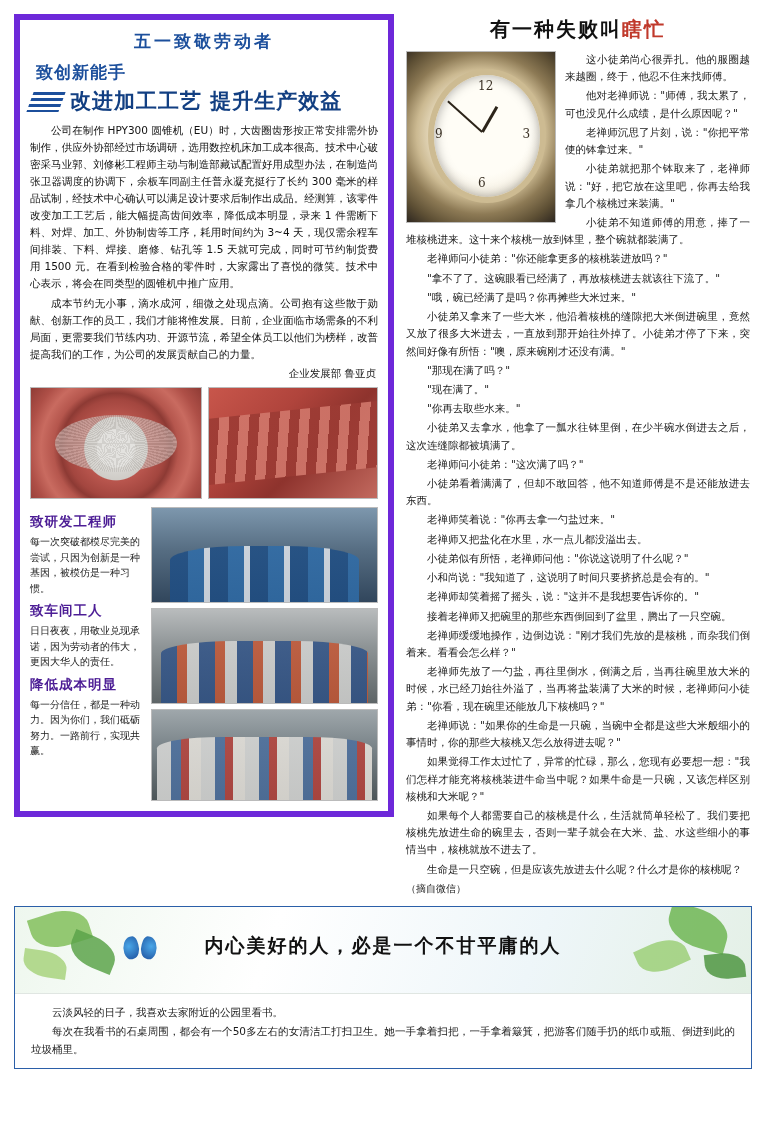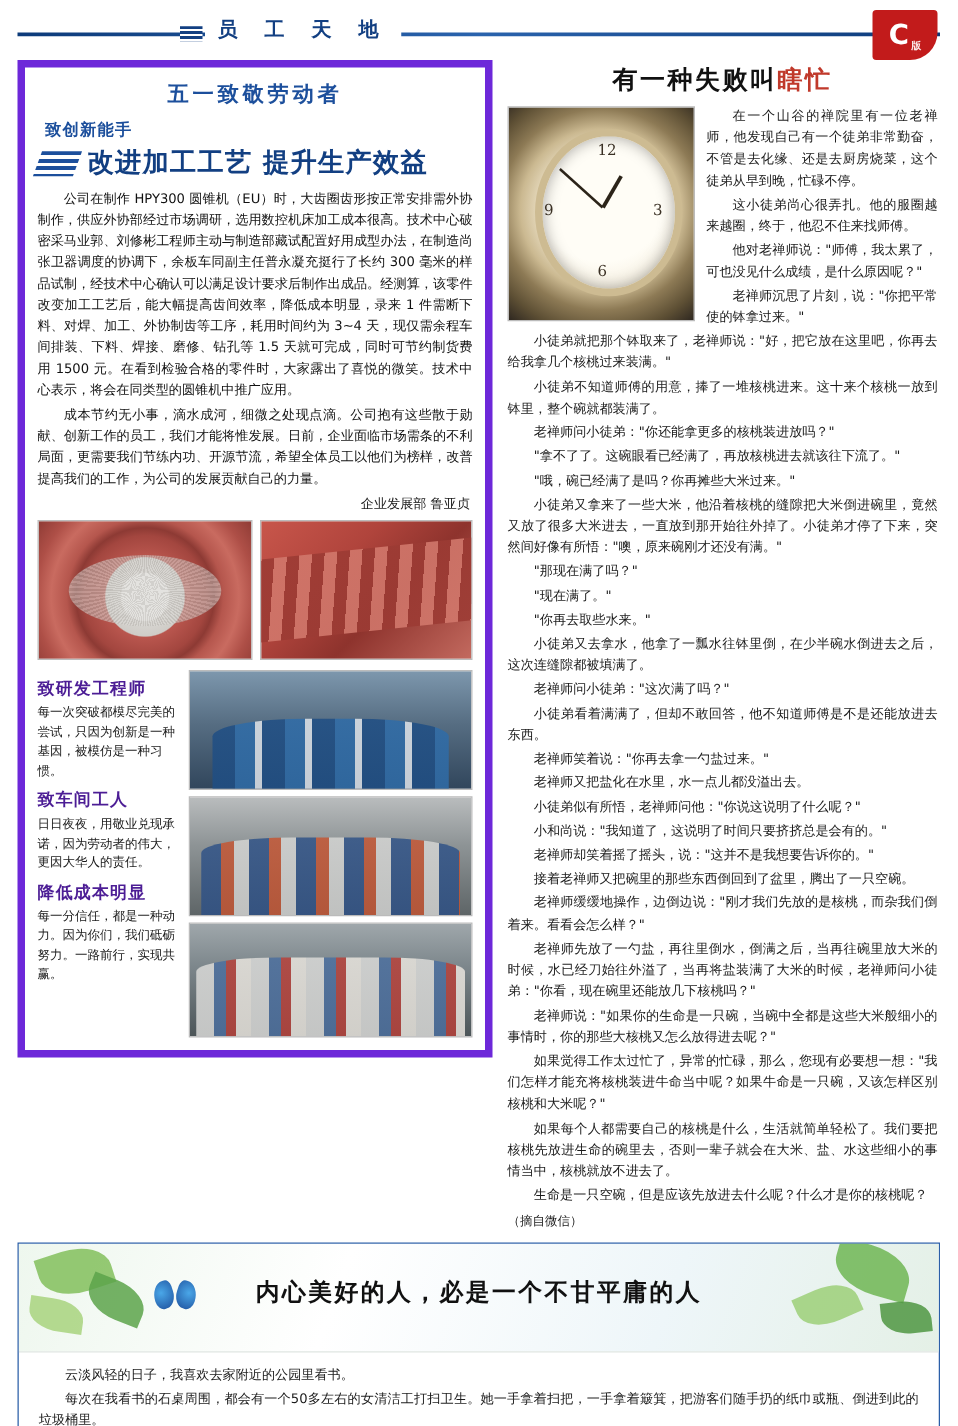--- a/index.html
+++ b/index.html
@@ -85,21 +85,21 @@
     text-align:center;
     color:#1c4f9c;
     font-weight:bold;
     font-size:17px;
     letter-spacing:3px;
     margin:2px 0 8px 0;
   }
   .sub-hdr{
     color:#1c4f9c;
     font-weight:bold;
-    font-size:13px;
+    font-size:17px;
     letter-spacing:1px;
     margin:2px 0 4px 6px;
   }
   .title-main{
     position:relative;
     font-size:21px;
     font-weight:bold;
     color:#123f82;
     letter-spacing:1px;
     padding-left:40px;
@@ -344,29 +344,20 @@
     margin:0 0 2px 0;
     text-indent:2em;
     text-align:justify;
   }
 </style>
 </head>
 <body>
 
 <div class="page">
 
-  <div class="masthead">
-    <div class="masthead-rule"></div>
-    <div class="masthead-title-bars"></div>
-    <div class="masthead-title">员 工 天 地</div>
-    <div class="page-badge">
-      <span>C</span>
-        <small>版</small>
-    </div>
-  </div>
 
   <div class="top-wrap">
 
     <div class="col-left">
       <div class="box-left">
         <div class="hdr-blue">五一致敬劳动者</div>
         <div class="sub-hdr">致创新能手</div>
         <div class="title-main">改进加工工艺 提升生产效益</div>
 
         <p class="body">公司在制作 HPY300 圆锥机（EU）时，大齿圈齿形按正常安排需外协制作，供应外协部经过市场调研，选用数控机床加工成本很高。技术中心破密采马业郭、刘修彬工程师主动与制造部藏试配置好用成型办法，在制造尚张卫器调度的协调下，余板车同副主任普永凝充挺行了长约 300 毫米的样品试制，经技术中心确认可以满足设计要求后制作出成品。经测算，该零件改变加工工艺后，能大幅提高齿间效率，降低成本明显，录来 1 件需断下料、对焊、加工、外协制齿等工序，耗用时间约为 3~4 天，现仅需余程车间排装、下料、焊接、磨修、钻孔等 1.5 天就可完成，同时可节约制货费用 1500 元。在看到检验合格的零件时，大家露出了喜悦的微笑。技术中心表示，将会在同类型的圆锥机中推广应用。</p>
@@ -409,21 +400,20 @@
 
       <div class="right-text">
         <div class="clock-wrap">
           <span class="num n12">12</span>
           <span class="num n3">3</span>
           <span class="num n6">6</span>
           <span class="num n9">9</span>
           <span class="hand-h"></span>
           <span class="hand-m"></span>
         </div>
-        <p>在一个山谷的禅院里有一位老禅师，他发现自己有一个徒弟非常勤奋，不管是去化缘、还是去厨房烧菜，这个徒弟从早到晚，忙碌不停。</p>
         <p>这小徒弟尚心很弄扎。他的服圈越来越圈，终于，他忍不住来找师傅。</p>
         <p>他对老禅师说："师傅，我太累了，可也没见什么成绩，是什么原因呢？"</p>
         <p>老禅师沉思了片刻，说："你把平常使的钵拿过来。"</p>
         <p>小徒弟就把那个钵取来了，老禅师说："好，把它放在这里吧，你再去给我拿几个核桃过来装满。"</p>
         <p>小徒弟不知道师傅的用意，捧了一堆核桃进来。这十来个核桃一放到钵里，整个碗就都装满了。</p>
         <p>老禅师问小徒弟："你还能拿更多的核桃装进放吗？"</p>
         <p>"拿不了了。这碗眼看已经满了，再放核桃进去就该往下流了。"</p>
         <p>"哦，碗已经满了是吗？你再摊些大米过来。"</p>
         <p>小徒弟又拿来了一些大米，他沿着核桃的缝隙把大米倒进碗里，竟然又放了很多大米进去，一直放到那开始往外掉了。小徒弟才停了下来，突然间好像有所悟："噢，原来碗刚才还没有满。"</p>
         <p>"那现在满了吗？"</p>

